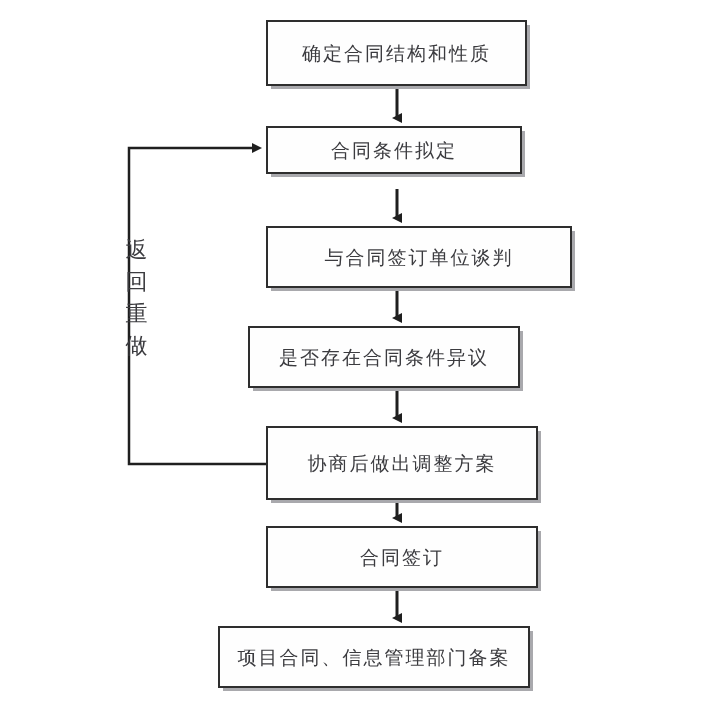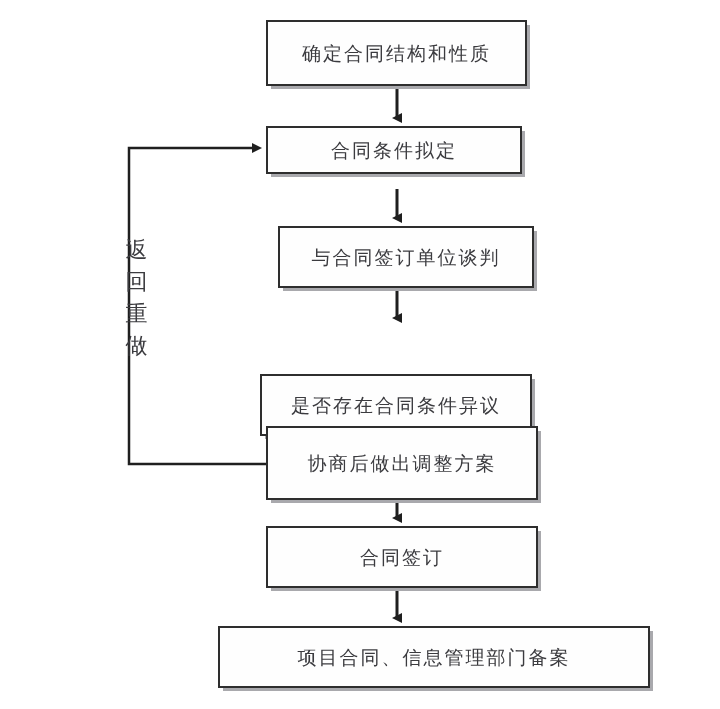--- a/index.html
+++ b/index.html
@@ -35,25 +35,25 @@
     font-size: 19px;
     line-height: 1;
     color: #3b3b3f;
     letter-spacing: 2px;
     white-space: nowrap;
     -webkit-font-smoothing: antialiased;
   }
   
   .node-1 { left: 266px; top: 20px;  width: 261px; height: 66px; }
   .node-2 { left: 266px; top: 126px; width: 256px; height: 48px; }
-  .node-3 { left: 266px; top: 226px; width: 256px; height: 62px; margin-left: 12px; }
-  .node-4 { left: 260px; top: 326px; width: 272px; height: 62px; margin-top: 48px; }
+  .node-3 { left: 266px; top: 226px; width: 306px; height: 62px; }
+  .node-4 { left: 248px; top: 326px; width: 272px; height: 62px; }
   .node-5 { left: 266px; top: 426px; width: 272px; height: 74px; }
   .node-6 { left: 266px; top: 526px; width: 272px; height: 62px; }
-  .node-7 { left: 218px; top: 626px; width: 432px; height: 62px; }
+  .node-7 { left: 218px; top: 626px; width: 312px; height: 62px; }
 
   .loop-label {
     position: absolute;
     left: 120px;
     top: 234px;
     width: 34px;
     text-align: center;
     font-family: "DejaVu Serif", "Liberation Serif", serif;
     font-size: 22px;
     line-height: 32px;

